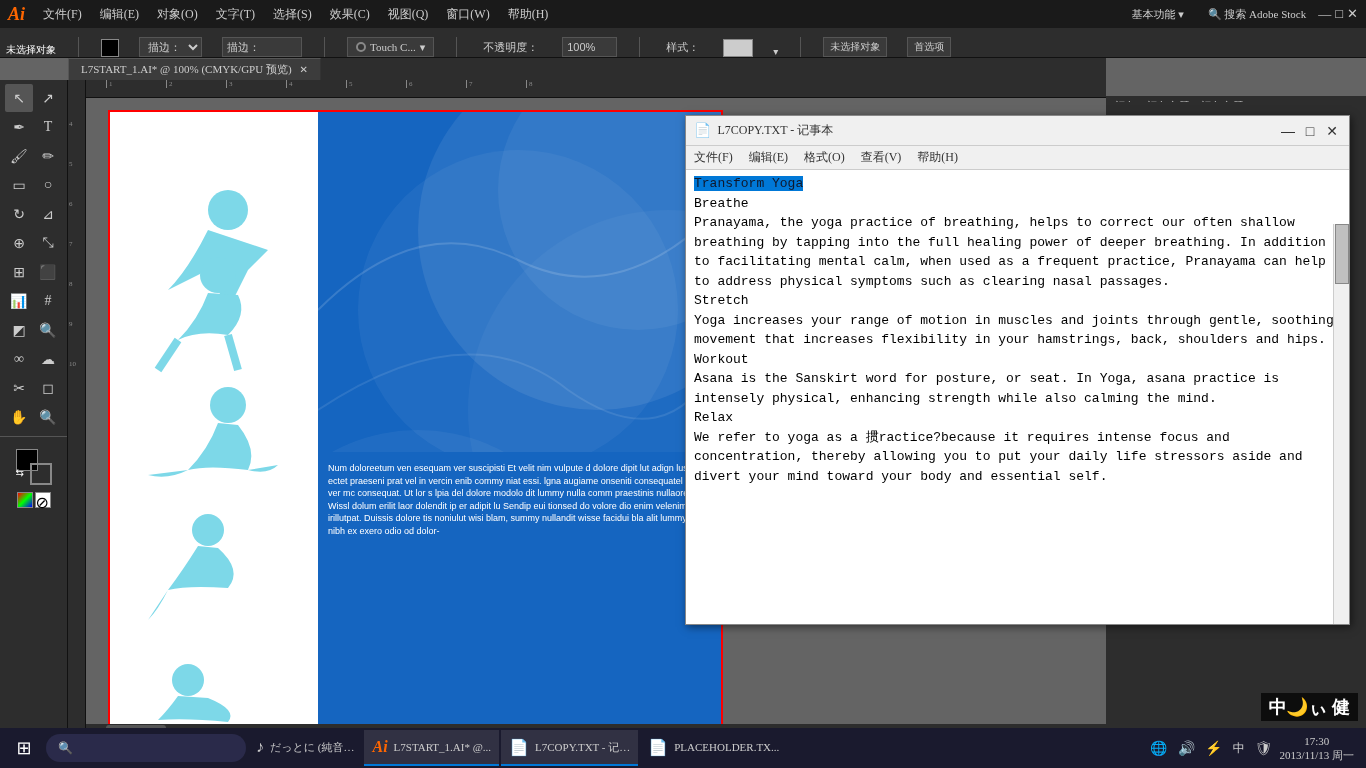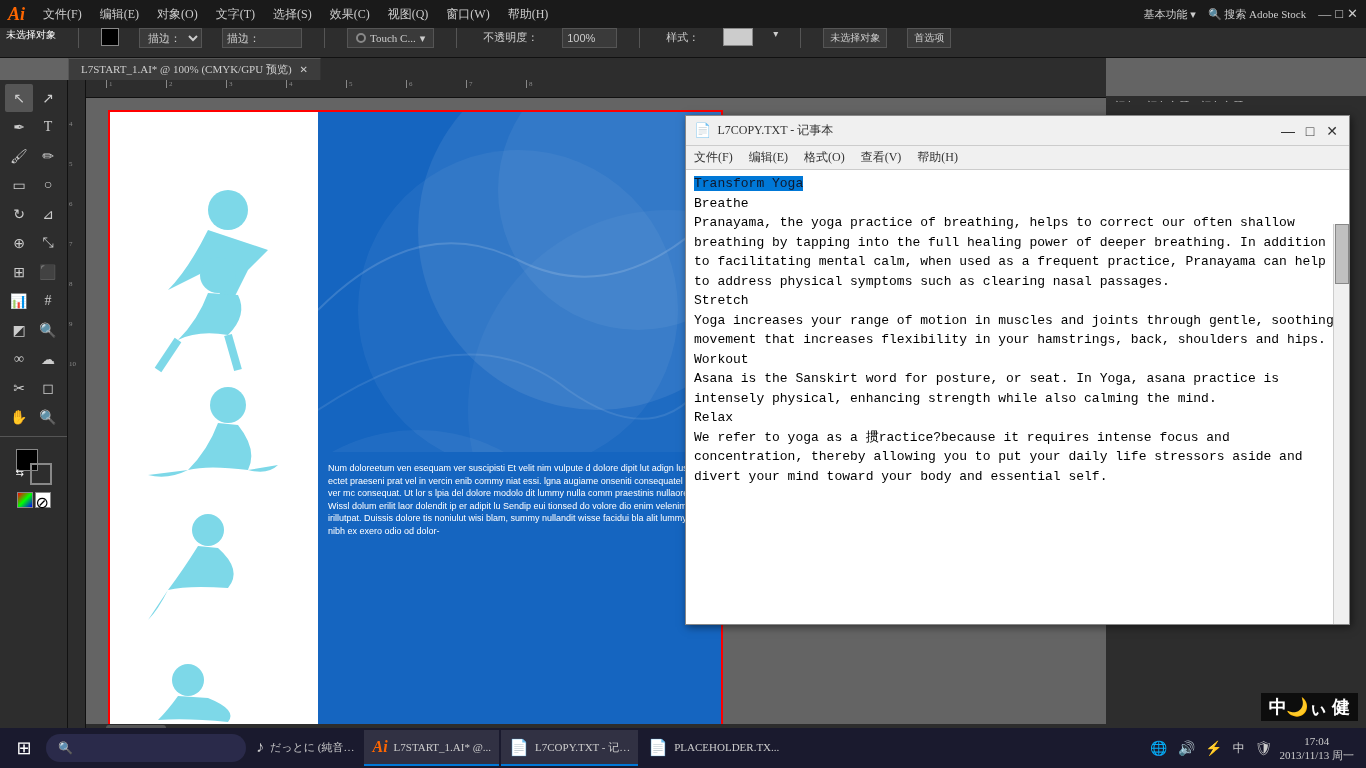--- a/index.html
+++ b/index.html
@@ -8,21 +8,21 @@
     
     #top-menubar {
       width: 100%; height: 28px; background: #1a1a1a; display: flex; align-items: center;
       padding: 0 8px; gap: 2px;
     }
     .ai-logo { color: #ff6600; font-weight: bold; font-size: 18px; margin-right: 8px; font-style: italic; }
     .menu-item { color: #ccc; font-size: 12px; padding: 2px 8px; cursor: pointer; white-space: nowrap; }
 
     
     #toolbar {
-      width: 100%; height: 30px; background: #2d2d2d; display: flex; align-items: flex-start;
+      width: 100%; height: 30px; background: #2d2d2d; display: flex; align-items: flex-end;
       padding: 0 6px; gap: 20px; border-bottom: 1px solid #111;
     }
     .toolbar-item { color: #ccc; font-size: 11px; padding: 2px 4px; white-space: nowrap; }
     .toolbar-select {
       background: #3a3a3a; border: 1px solid #555; color: #ccc; font-size: 11px;
       height: 20px; padding: 0 4px;
     }
     .toolbar-input {
       background: #3a3a3a; border: 1px solid #555; color: #ccc; font-size: 11px;
       height: 20px; padding: 0 4px; width: 60px;
@@ -197,21 +197,21 @@
   <span class="menu-item">编辑(E)</span>
   <span class="menu-item">对象(O)</span>
   <span class="menu-item">文字(T)</span>
   <span class="menu-item">选择(S)</span>
   <span class="menu-item">效果(C)</span>
   <span class="menu-item">视图(Q)</span>
   <span class="menu-item">窗口(W)</span>
   <span class="menu-item">帮助(H)</span>
   <div style="margin-left:auto; display:flex; gap:4px; align-items:center;">
     <span style="color:#ccc;font-size:11px;text-align:center;">基本功能 ▾</span>
-    <span style="color:#ccc;font-size:11px;margin-left:8px;">🔍 搜索 Adobe Stock</span>
+    <span style="color:#ccc;font-size:11px;margin-left:20px;">🔍 搜索 Adobe Stock</span>
     <span style="color:#ccc;font-size:13px;margin-left:8px;cursor:pointer;">—</span>
     <span style="color:#ccc;font-size:13px;cursor:pointer;">□</span>
     <span style="color:#ccc;font-size:13px;cursor:pointer;">✕</span>
   </div>
 </div>
 
 <div id="toolbar">
   <span style="color:#fff;font-size:10px;">未选择对象</span>
   <div class="toolbar-divider"></div>
   <div class="color-box"></div>
@@ -489,21 +489,21 @@
     <span>PLACEHOLDER.TX...</span>
   </div>
 
   <div class="taskbar-tray">
     <span class="tray-icon">🌐</span>
     <span class="tray-icon">🔊</span>
     <span class="tray-icon">⚡</span>
     <span class="tray-icon" style="font-size:12px;">中</span>
     <span class="tray-icon">🛡</span>
     <div class="tray-time">
-      <div>17:04</div>
+      <div>17:30</div>
       <div>2013/11/13 周一</div>
     </div>
   </div>
 </div>
 
 <div id="ime-indicator">
   <span>中🌙ぃ 健</span>
 </div>
 
 </body></html>

